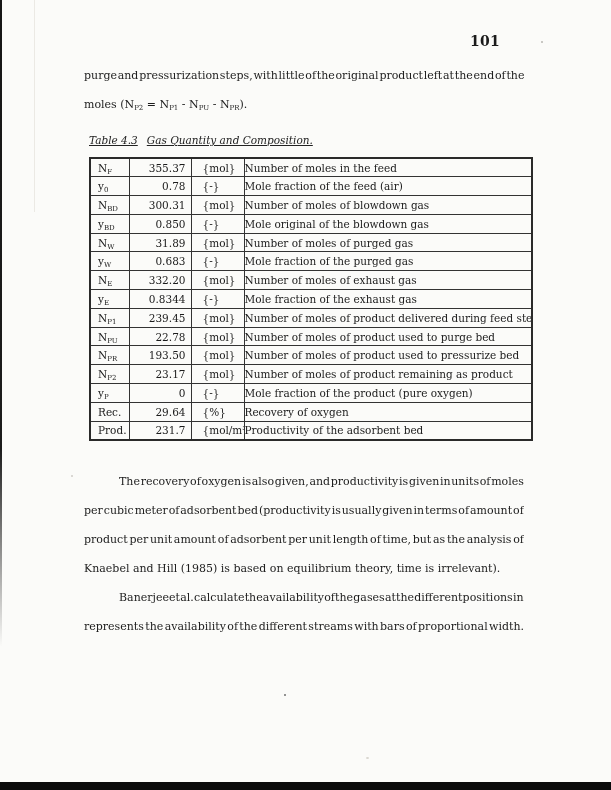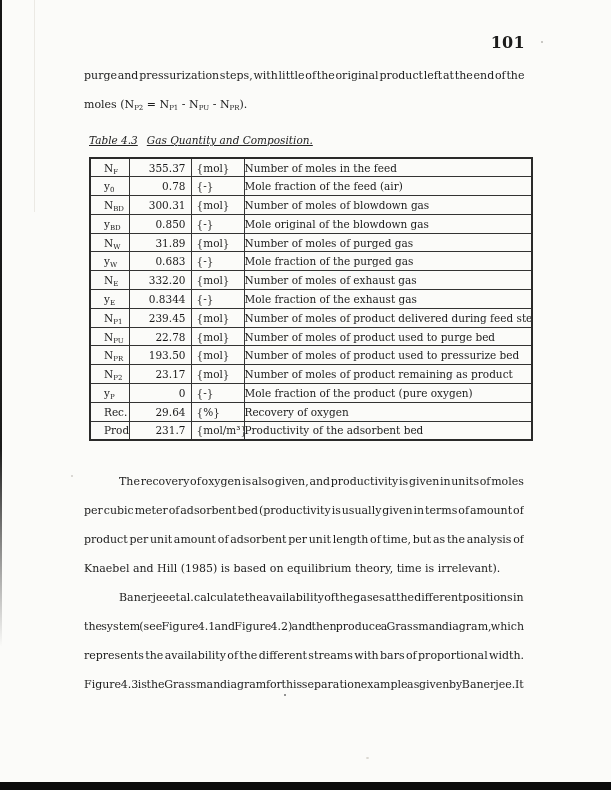--- a/index.html
+++ b/index.html
@@ -7,21 +7,21 @@
   body {
     position: relative;
     width: 611px; height: 790px;
     background: #fbfbf9;
     font-family: "DejaVu Serif", "Liberation Serif", serif;
     color: #1b1b1b;
     overflow: hidden;
   }
   .page-number {
     position: absolute; top: 33px; left: 470px; width: 55px;
-    text-align: right; font-size: 16px; font-weight: 700;
+    text-align: left; font-size: 14px; font-weight: 700;
     letter-spacing: 0.3px;
   }
   .textblock {
     position: absolute; left: 84px; width: 440px;
     font-size: 11px; color: #1c1c1c;
   }
   .line { height: 29px; line-height: 29px; overflow: hidden; white-space: nowrap; }
   .indent { text-indent: 35px; }
   sub {
     font-size: 7px; line-height: 0; vertical-align: -2px; letter-spacing: 0;
@@ -36,23 +36,23 @@
     width: 442px; border-collapse: collapse; table-layout: fixed;
     background: #fbfbf9;
   }
   table.gas-table { border: 2px solid #2a2a2a; }
   table.gas-table td {
     border: 1px solid #333;
     height: 18.8px; vertical-align: middle;
     font-size: 10.5px; color: #1b1b1b;
     white-space: nowrap; overflow: hidden;
   }
-  td.c-sym  { padding-left: 13px; }
+  td.c-sym  { padding-left: 7px; }
   td.c-val  { text-align: right; padding-right: 5px; }
-  td.c-unit { padding-left: 5px; }
+  td.c-unit { padding-left: 11px; }
   td.c-desc { padding-left: 0; }
   .scan-left-edge {
     position: absolute; left: 0; top: 0; width: 2px; height: 660px;
     background: linear-gradient(#161616 0%, #1c1c1c 68%, rgba(40,40,40,0) 98%);
   }
   .scan-fold-line {
     position: absolute; left: 34px; top: 0; width: 1px; height: 212px;
     background: #ebe9e4;
   }
   .scan-bottom-bar {
@@ -190,16 +190,14 @@
 
 <div class="textblock" style="top:467px">
   <div class="line fit indent" style="word-spacing: -2.78571px;">The recovery of oxygen is also given, and productivity is given in units of moles</div>
   <div class="line fit" style="word-spacing: -2.57143px;">per cubic meter of adsorbent bed (productivity is usually given in terms of amount of</div>
   <div class="line fit" style="word-spacing: -1.73333px;">product per unit amount of adsorbent per unit length of time, but as the analysis of</div>
   <div class="line">Knaebel and Hill (1985) is based on equilibrium theory, time is irrelevant).</div>
 </div>
 
 <div class="textblock" style="top:583px">
   <div class="line fit indent" style="word-spacing: -3.30769px;">Banerjee et al. calculate the availability of the gases at the different positions in</div>
-  <div class="line fit" style="word-spacing: -4.28571px;">the system (see Figure 4.1 and Figure 4.2) and then produce a Grassman diagram, which</div>
   <div class="line fit" style="word-spacing: -2.09091px;">represents the availability of the different streams with bars of proportional width.</div>
-  <div class="line fit" style="word-spacing: -3.85714px;">Figure 4.3 is the Grassman diagram for this separation example as given by Banerjee. It</div>
 </div>
 
 </body></html>

